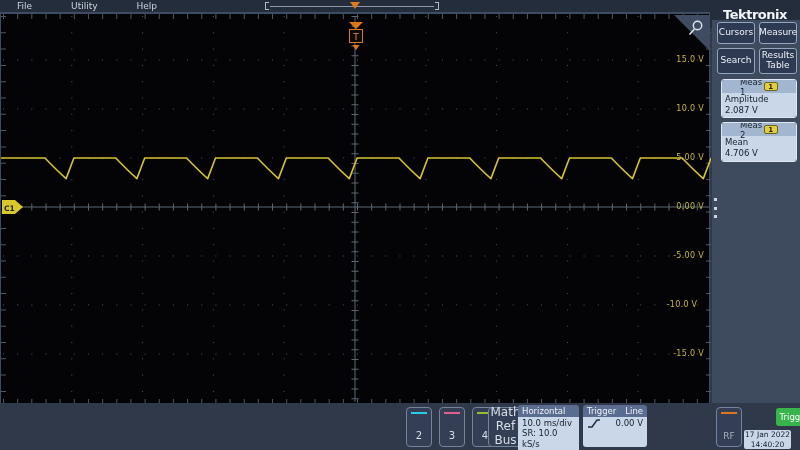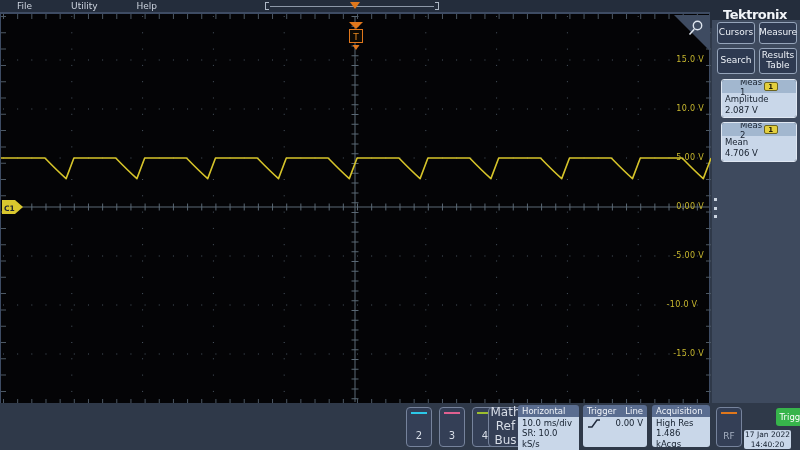--- a/index.html
+++ b/index.html
@@ -229,27 +229,20 @@
       <div class="panel-body">
         <div class="trig-row">
           <svg width="14" height="11">
             <polyline points="1,9 5,9 10,2 13,2" stroke="#222c3e" fill="none" stroke-width="1.5"></polyline>
           </svg>
           <span>0.00 V</span>
         </div>
       </div>
     </div>
 
-    <div id="acquisition-panel" class="info-panel">
-      <div class="panel-head">Acquisition</div>
-      <div class="panel-body">
-        <div>High Res</div>
-        <div>1.486 kAcqs</div>
-      </div>
-    </div>
 
     <button id="rf-btn" class="ch-btn">
       <span class="ch-bar" id="rf-bar" style="background: rgb(224, 119, 28);"></span>
       <span>RF</span>
     </button>
 
     <div id="triggered-badge">Triggered</div>
 
     <div id="datetime-box">
       <div>17 Jan 2022</div>

